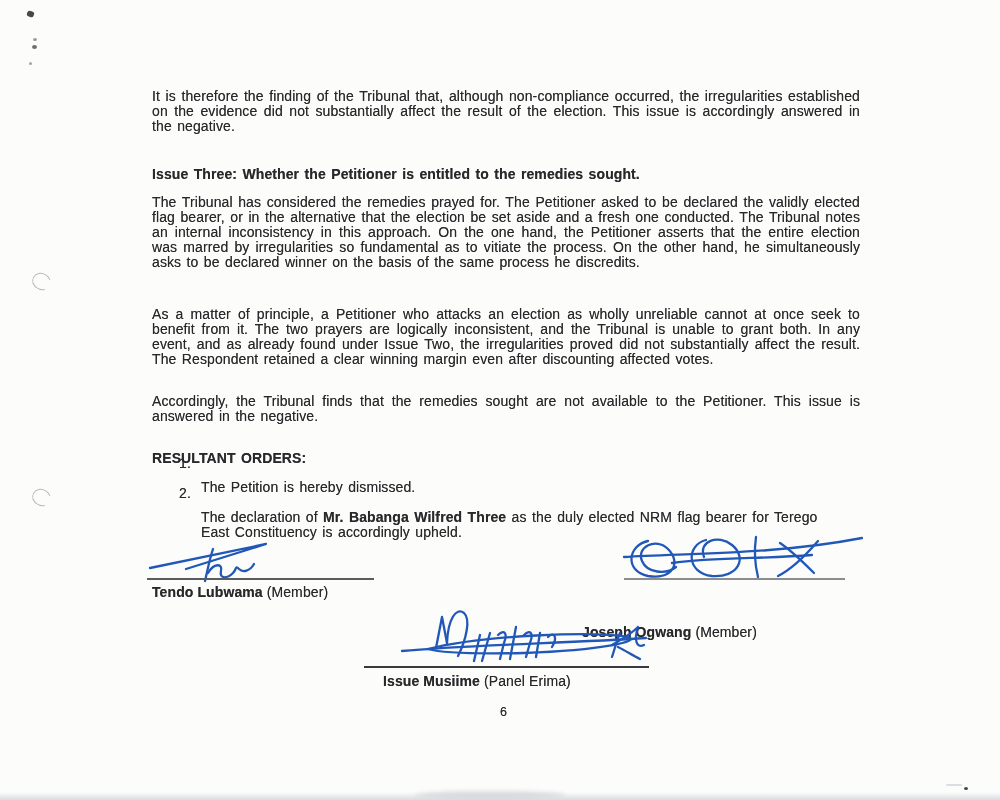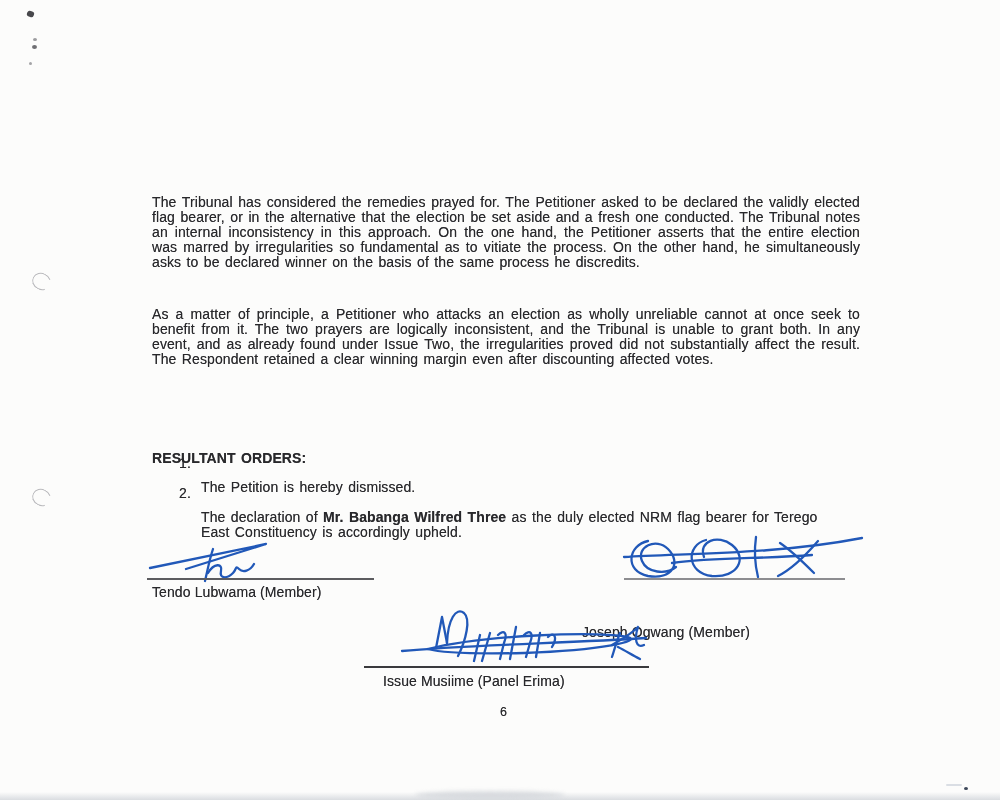--- a/index.html
+++ b/index.html
@@ -34,21 +34,21 @@
   .sig-right{left:614px; top:530px; width:254px; height:52px;}
   .sig-center{left:394px; top:604px; width:264px; height:64px;}
   .sigline{position:absolute; height:2px;}
   .l-left{left:147px; top:578px; width:227px; background:#5c5c5f;}
   .l-right{left:624px; top:578px; width:221px; background:#8d8d90;}
   .l-center{left:364px; top:666px; width:285px; background:#3a3a3d;}
   .caption{
     position:absolute; font-size:14px; letter-spacing:.1px;
     text-shadow:0 0 .5px rgba(35,35,40,.6);
   }
-  .caption b{font-weight:400;text-align:right;}
+  .caption b{font-weight:700;text-align:right;}
   .cap-left{left:152px; top:584px;}
   .cap-right{left:582px; top:584px;margin-top:40px;}
   .cap-center{left:383px; top:673px;}
   .pagenum{
     position:absolute; left:500px; top:705px; font-size:12.5px;
     text-shadow:0 0 .5px rgba(35,35,40,.6);
   }
   
   .speck{position:absolute; border-radius:50%;}
   .s1{left:27px; top:11px; width:7px; height:6px; background:#48484c; transform:rotate(20deg); border-radius:40%;}
@@ -82,26 +82,29 @@
   <div class="speck s2"></div>
   <div class="speck s3"></div>
   <div class="speck s4"></div>
   <div class="speck s6"></div>
   <div class="speck s5"></div>
   <div class="cmark c1"></div>
   <div class="cmark c2"></div>
   <div class="bottom-band"></div>
   <div class="smudge"></div>
 
+  <div class="para p1">It is therefore the finding of the Tribunal that, although non-compliance occurred, the irregularities established on the evidence did not substantially affect the result of the election. This issue is accordingly answered in the negative.</div>
 
+  <div class="heading h-issue">Issue Three: Whether the Petitioner is entitled to the remedies sought.</div>
 
   <div class="para p2">The Tribunal has considered the remedies prayed for. The Petitioner asked to be declared the validly elected flag bearer, or in the alternative that the election be set aside and a fresh one conducted. The Tribunal notes an internal inconsistency in this approach. On the one hand, the Petitioner asserts that the entire election was marred by irregularities so fundamental as to vitiate the process. On the other hand, he simultaneously asks to be declared winner on the basis of the same process he discredits.</div>
 
   <div class="para p3">As a matter of principle, a Petitioner who attacks an election as wholly unreliable cannot at once seek to benefit from it. The two prayers are logically inconsistent, and the Tribunal is unable to grant both. In any event, and as already found under Issue Two, the irregularities proved did not substantially affect the result. The Respondent retained a clear winning margin even after discounting affected votes.</div>
 
+  <div class="para p4">Accordingly, the Tribunal finds that the remedies sought are not available to the Petitioner. This issue is answered in the negative.</div>
 
   <div class="heading h-orders">RESULTANT ORDERS:</div>
 
   <div class="order o1">
     <span class="onum">1.</span>
     <span class="otext"><span>The Petition is hereby dismissed.</span><b></b><span></span></span>
   </div>
 
   <div class="order o2">
     <span class="onum">2.</span>

